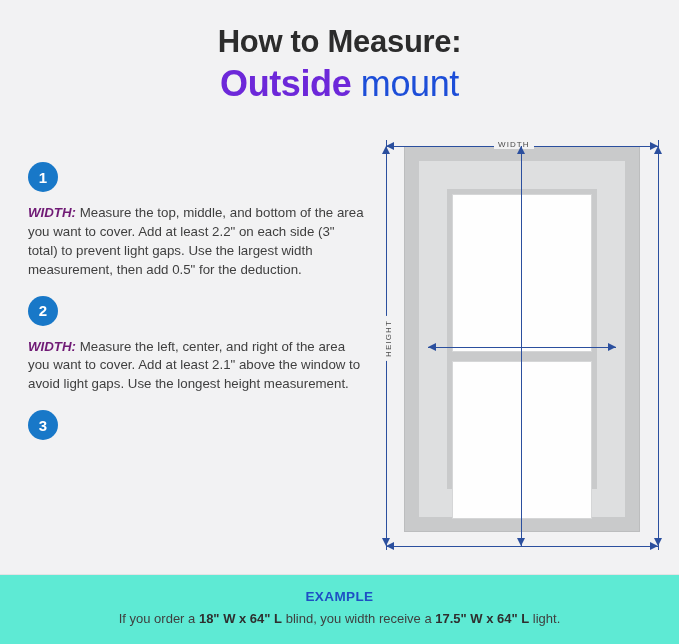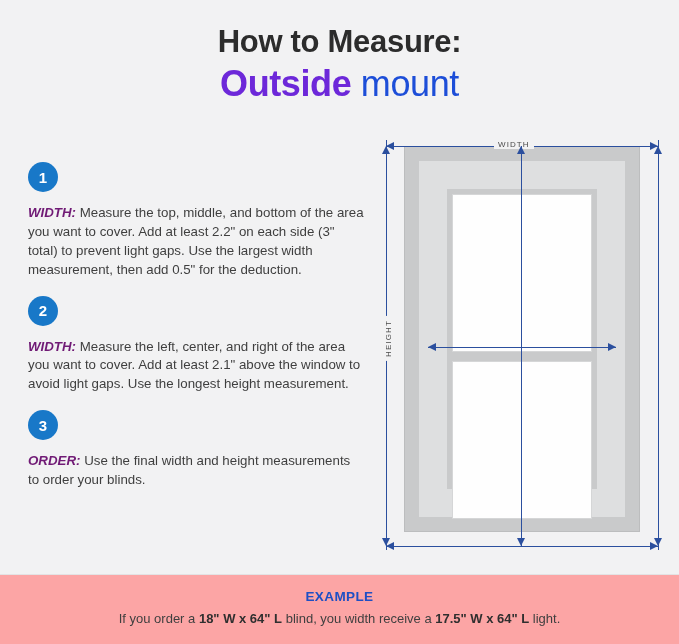--- a/index.html
+++ b/index.html
@@ -145,21 +145,21 @@
     transform: rotate(-90deg);
     transform-origin: center center;
   }
 
   
   .footer {
     position: absolute;
     left: 0;
     bottom: 0;
     width: 679px;
-    background: #fca5a5;
+    background: #5eead4;
     border-top: 1px solid #e3e3e4;
     padding: 14px 20px 18px;
     text-align: center;
   }
   .footer-title {
     color: #1e4fc4;
     font-weight: bold;
     font-size: 13.5px;
     letter-spacing: 0.4px;
     margin-bottom: 7px;
@@ -193,23 +193,20 @@
 
     <div class="step">
       <div class="badge">2</div>
       <div class="step-text">
         <span class="lead">WIDTH:</span><span> Measure the left, center, and right of the area you want to cover. Add at least 2.1" above the window to avoid light gaps. Use the longest height measurement.</span>
       </div>
     </div>
 
     <div class="step">
       <div class="badge">3</div>
-      <div class="step-text">
-        <span class="lead">ORDER:</span><span> Use the final width and height measurements to order your blinds.</span>
-      </div>
     </div>
 
   </div>
 
   <div class="diagram">
 
     <div class="win-frame">
       <div class="win-inner-band">
         <div class="win-glass-area">
           <div class="pane pane-top"></div>

